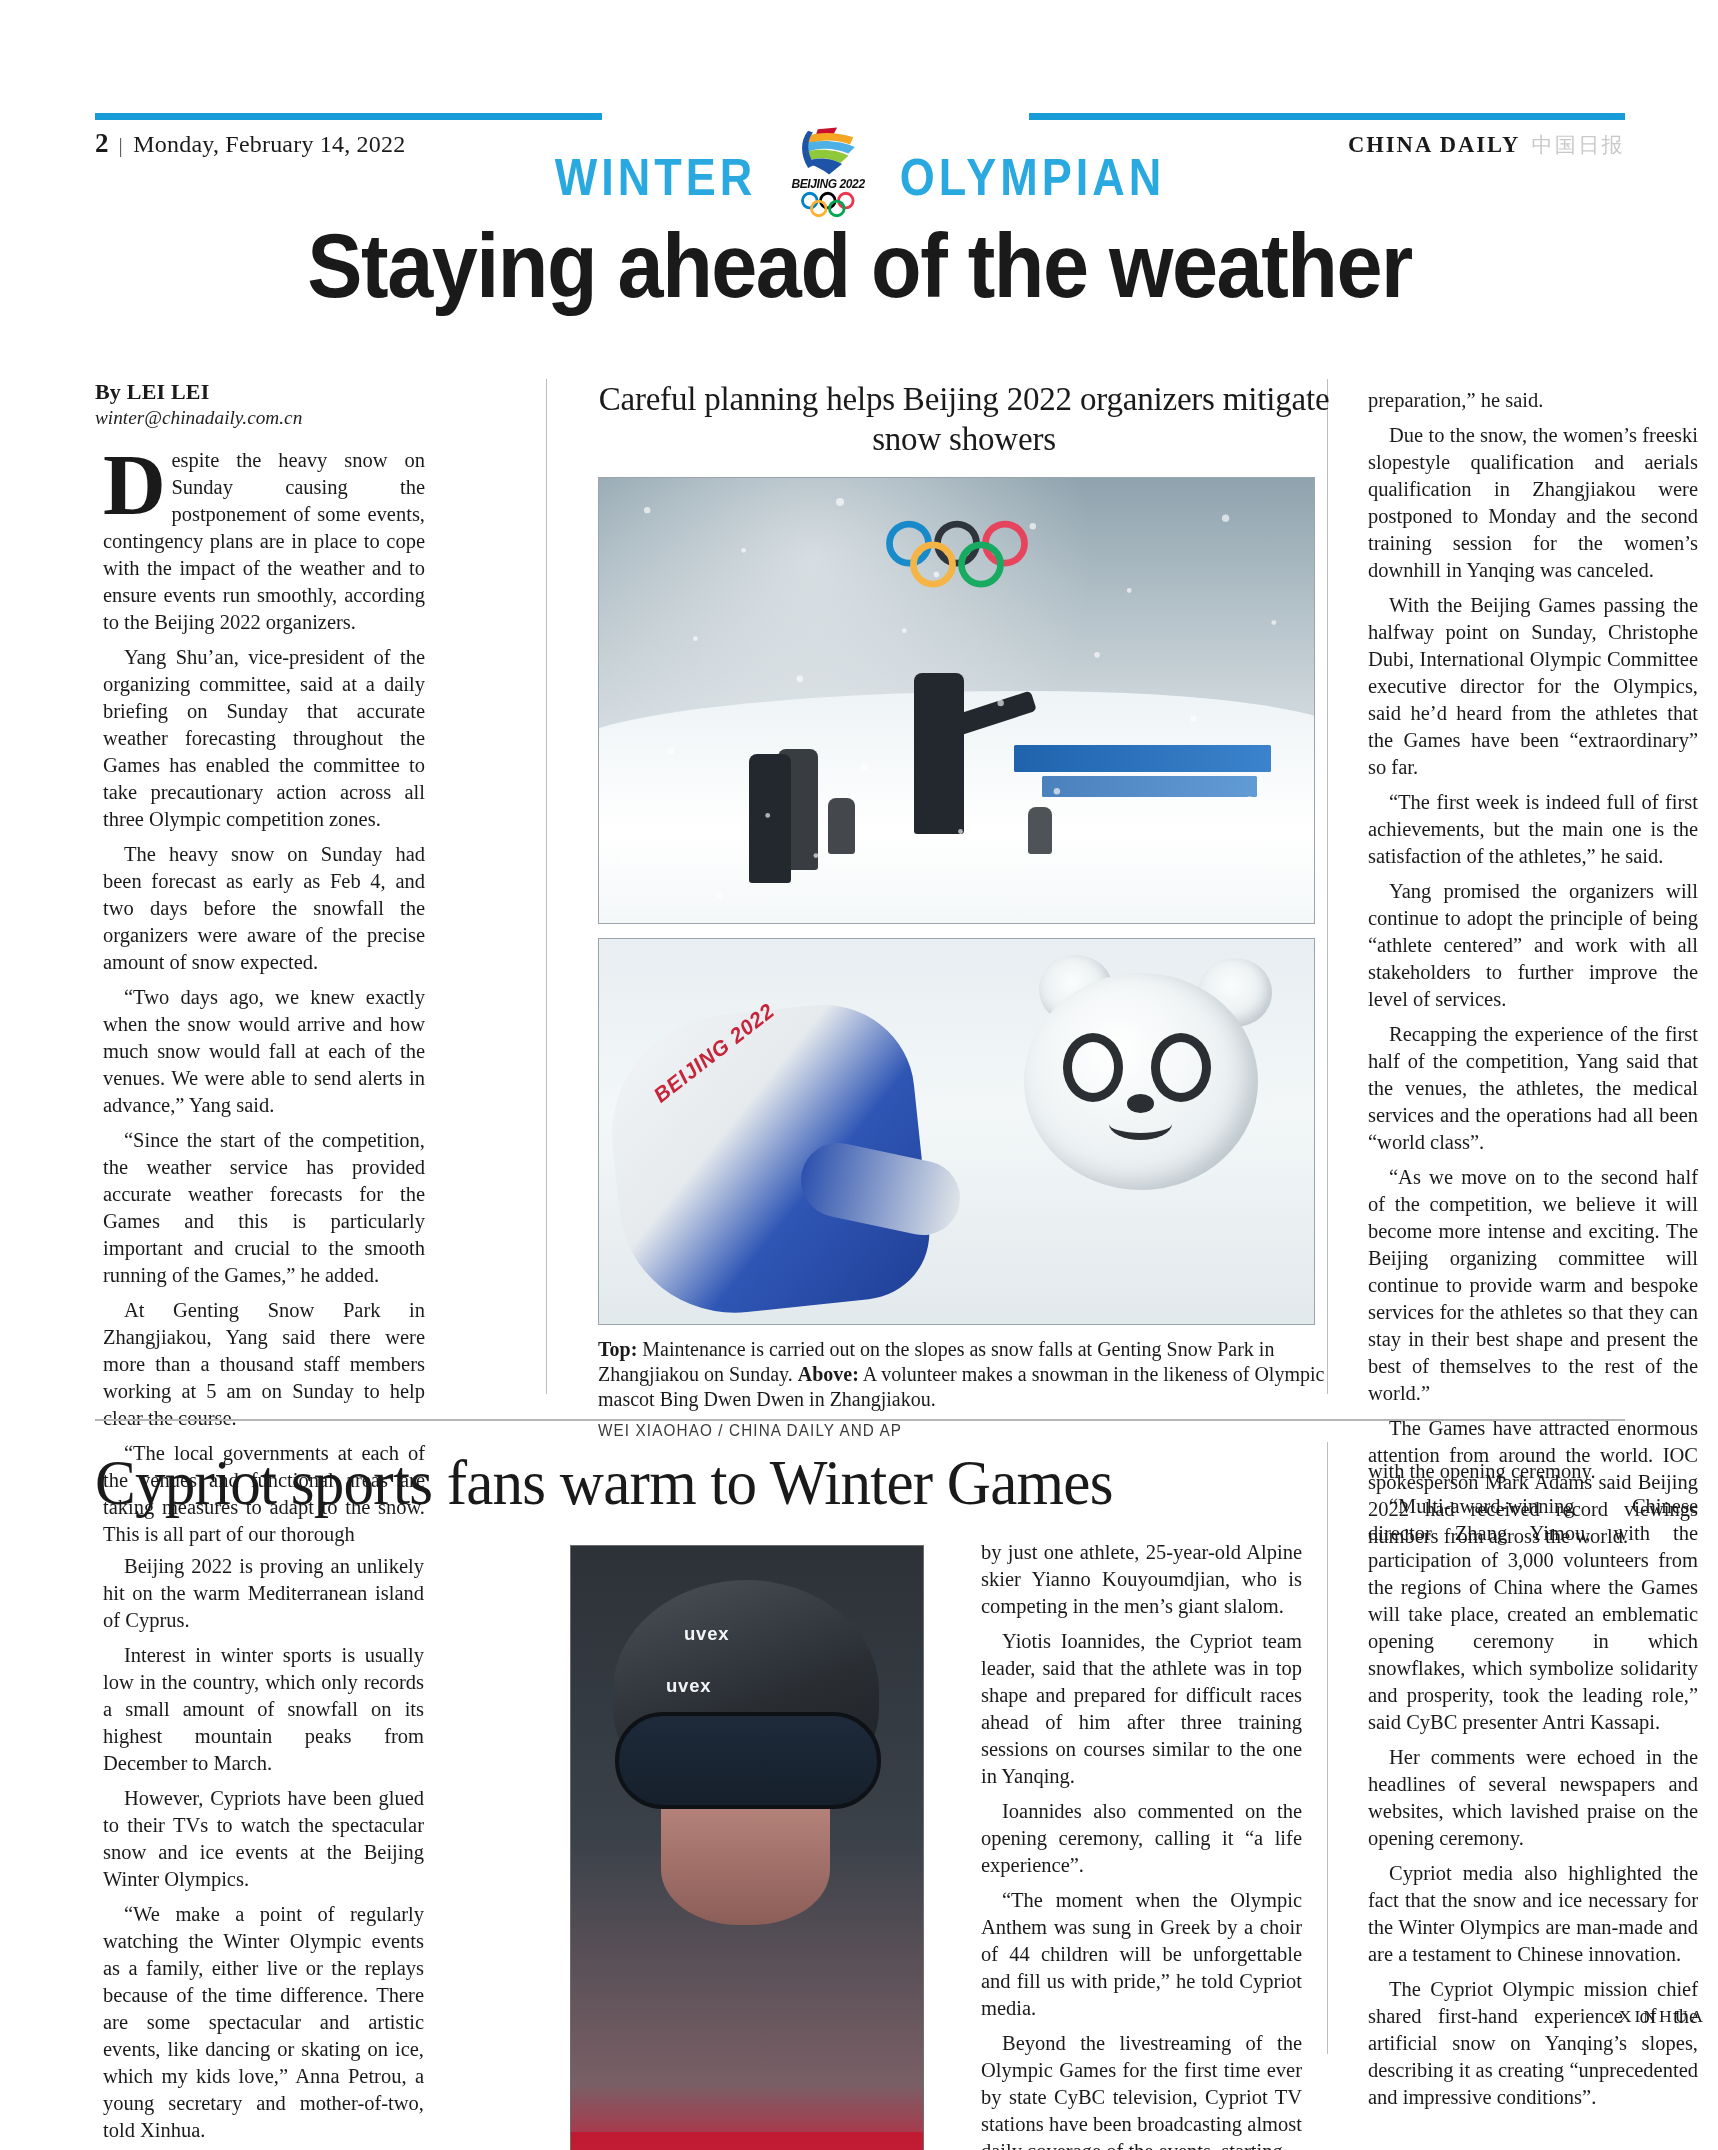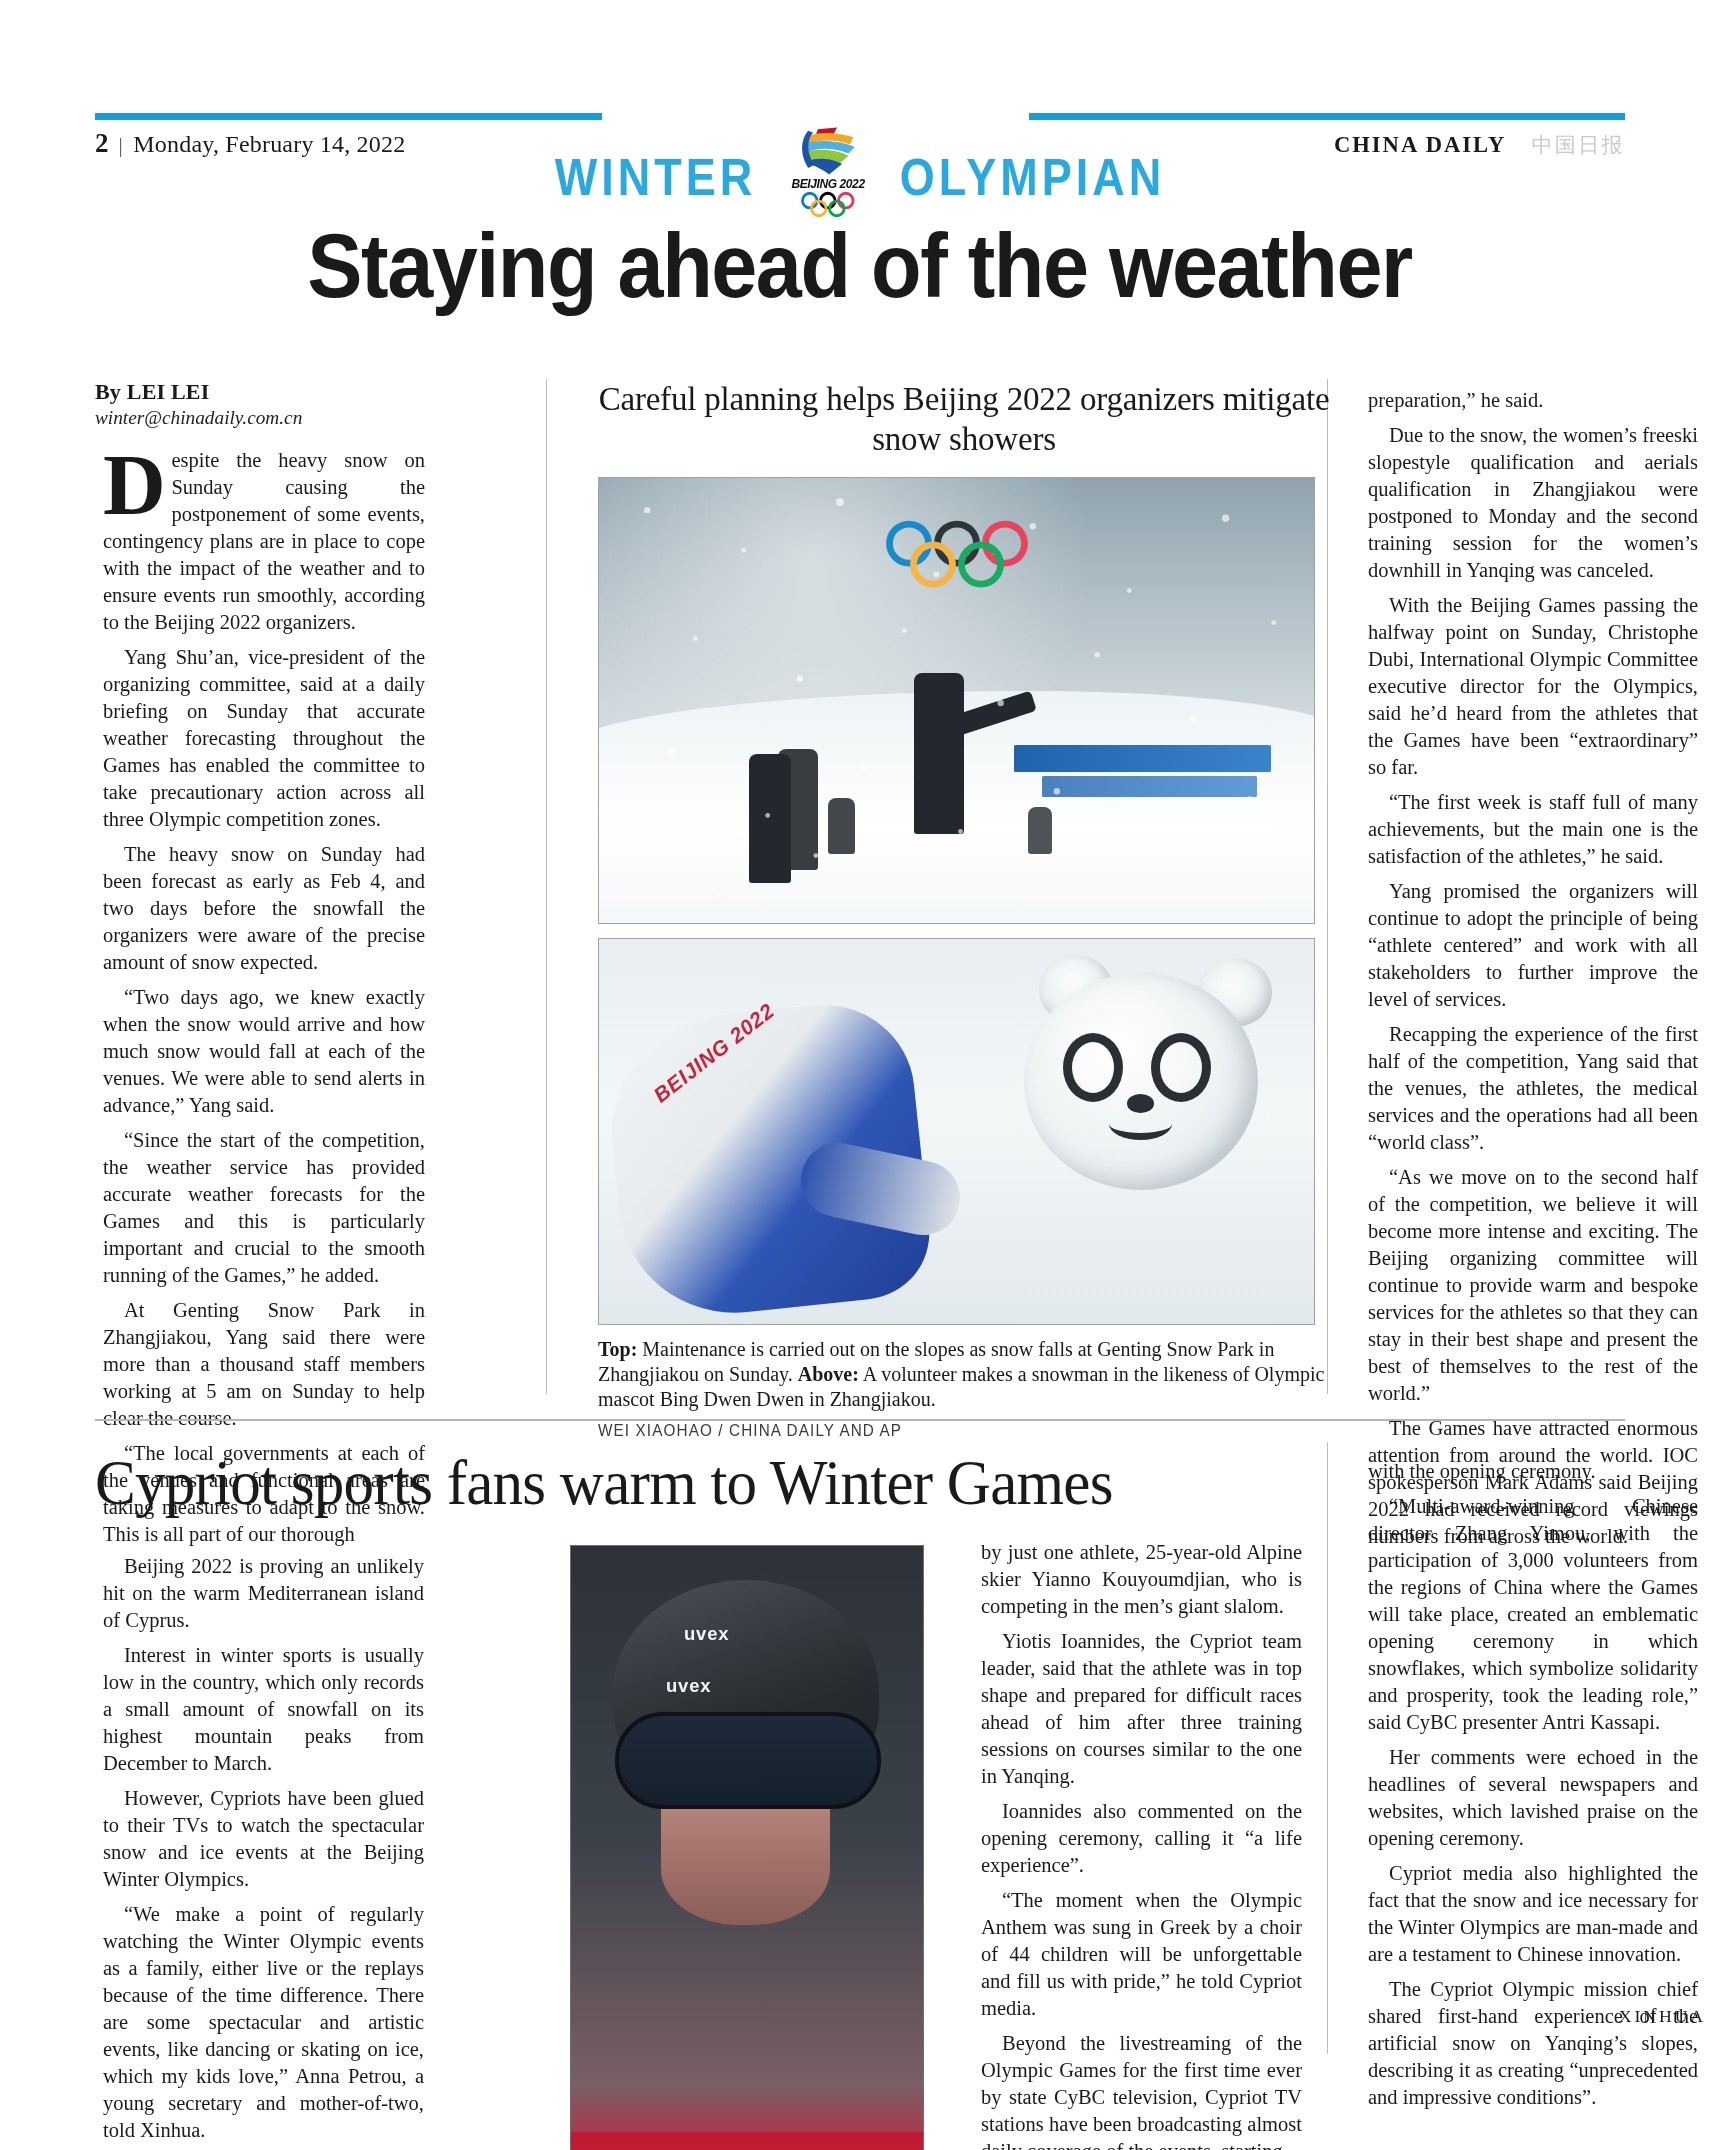--- a/index.html
+++ b/index.html
@@ -95,21 +95,21 @@
     color: #111;
     margin-top: 0.8px;
   }
   .rings { width: 58px; height: 27px; margin-top: 0.8px; }
 
   .mast-right {
     position: absolute;
     right: 0; top: 17.7px;
     display: flex;
     align-items: center;
-    gap: 25px;
+    gap: 11px;
     white-space: nowrap;
   }
   .cd-wordmark {
     font-family: "Liberation Serif", serif;
     font-weight: bold;
     font-size: 22.6px;
     letter-spacing: 2px;
   }
   .cd-cn {
     font-size: 21px;
@@ -560,21 +560,21 @@
         <b>Top:</b><span> Maintenance is carried out on the slopes as snow falls at Genting Snow Park in Zhangjiakou on Sunday. </span><b>Above:</b><span> A volunteer makes a snowman in the likeness of Olympic mascot Bing Dwen Dwen in Zhangjiakou.</span>
       </div>
       <div class="credit">WEI XIAOHAO / CHINA DAILY AND AP</div>
     </div>
 
     <div class="col-right">
       <div class="body-text">
         <p class="first">preparation,” he said.</p>
         <p>Due to the snow, the women’s freeski slopestyle qualification and aerials qualification in Zhangjiakou were postponed to Monday and the second training session for the women’s downhill in Yanqing was canceled.</p>
         <p>With the Beijing Games passing the halfway point on Sunday, Christophe Dubi, International Olympic Committee executive director for the Olympics, said he’d heard from the athletes that the Games have been “extraordinary” so far.</p>
-        <p>“The first week is staff full of many achievements, but the main one is the satisfaction of the athletes,” he said.</p>
+        <p>“The first week is indeed full of first achievements, but the main one is the satisfaction of the athletes,” he said.</p>
         <p>Yang promised the organizers will continue to adopt the principle of being “athlete centered” and work with all stakeholders to further improve the level of services.</p>
         <p>Recapping the experience of the first half of the competition, Yang said that the venues, the athletes, the medical services and the operations had all been “world class”.</p>
         <p>“As we move on to the second half of the competition, we believe it will become more intense and exciting. The Beijing organizing committee will continue to provide warm and bespoke services for the athletes so that they can stay in their best shape and present the best of themselves to the rest of the world.”</p>
         <p>The Games have attracted enormous attention from around the world. IOC spokesperson Mark Adams said Beijing 2022 had received record viewings numbers from across the world.</p>
       </div>
     </div>
   </div>
 
   <div class="section-rule"></div>
 

